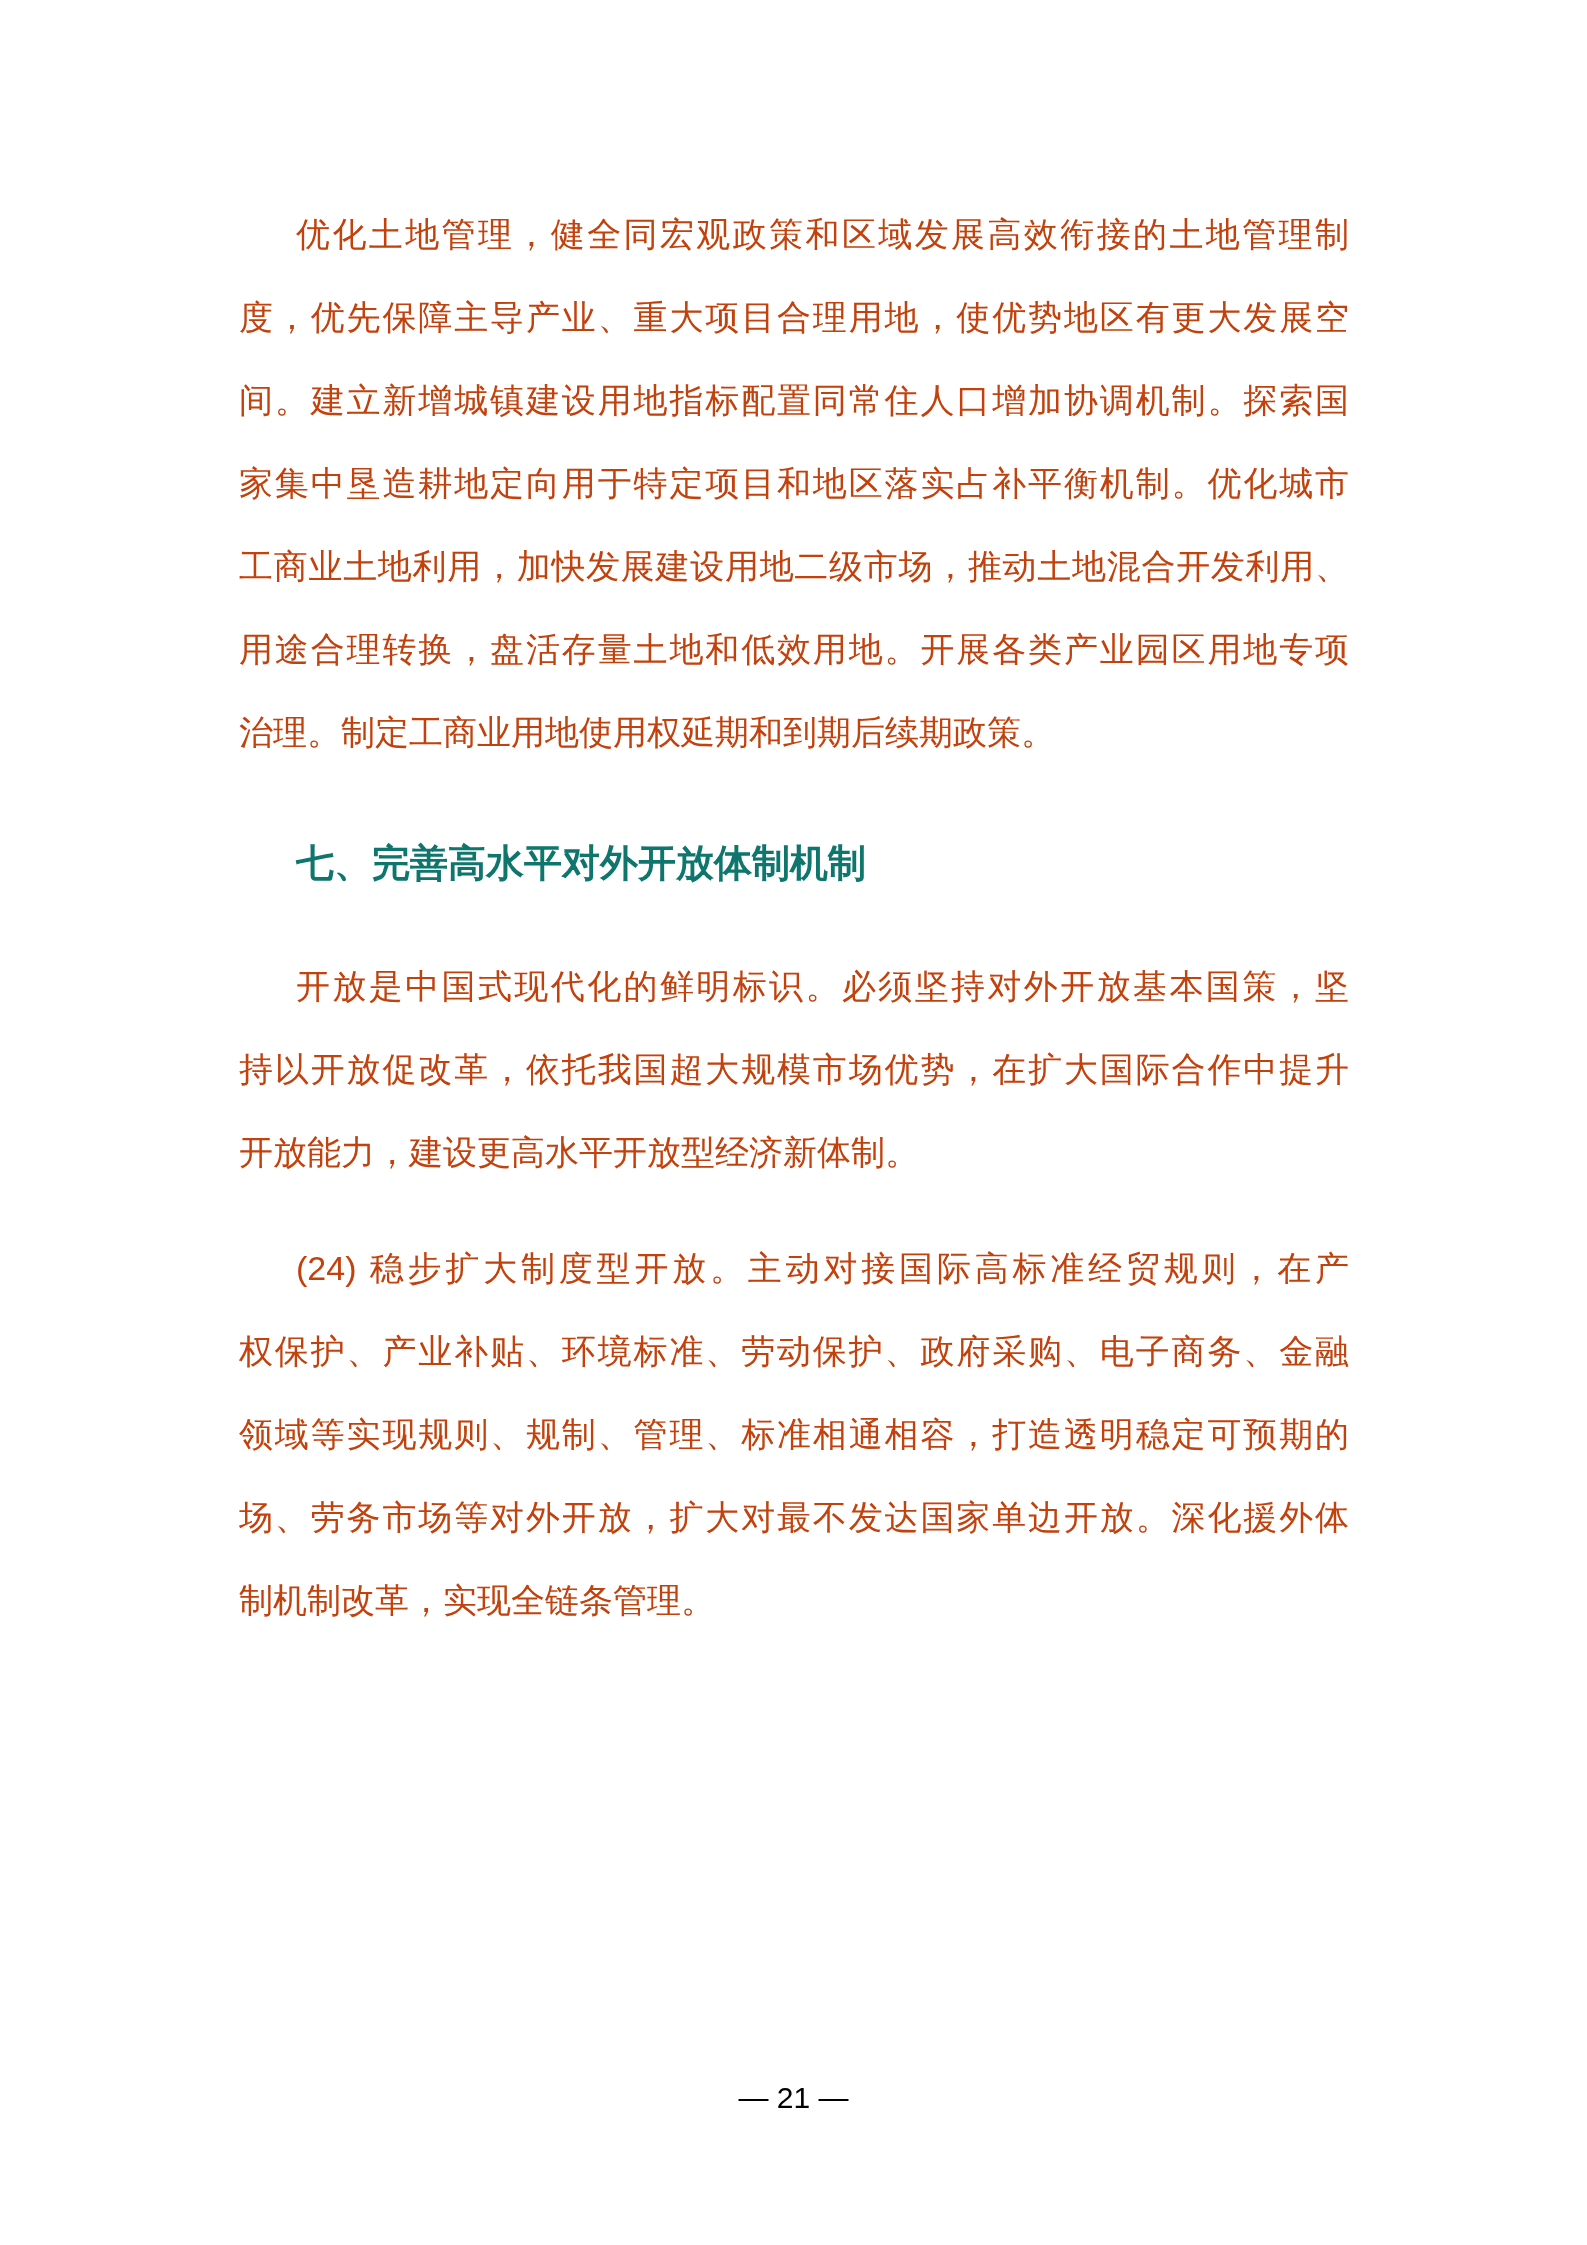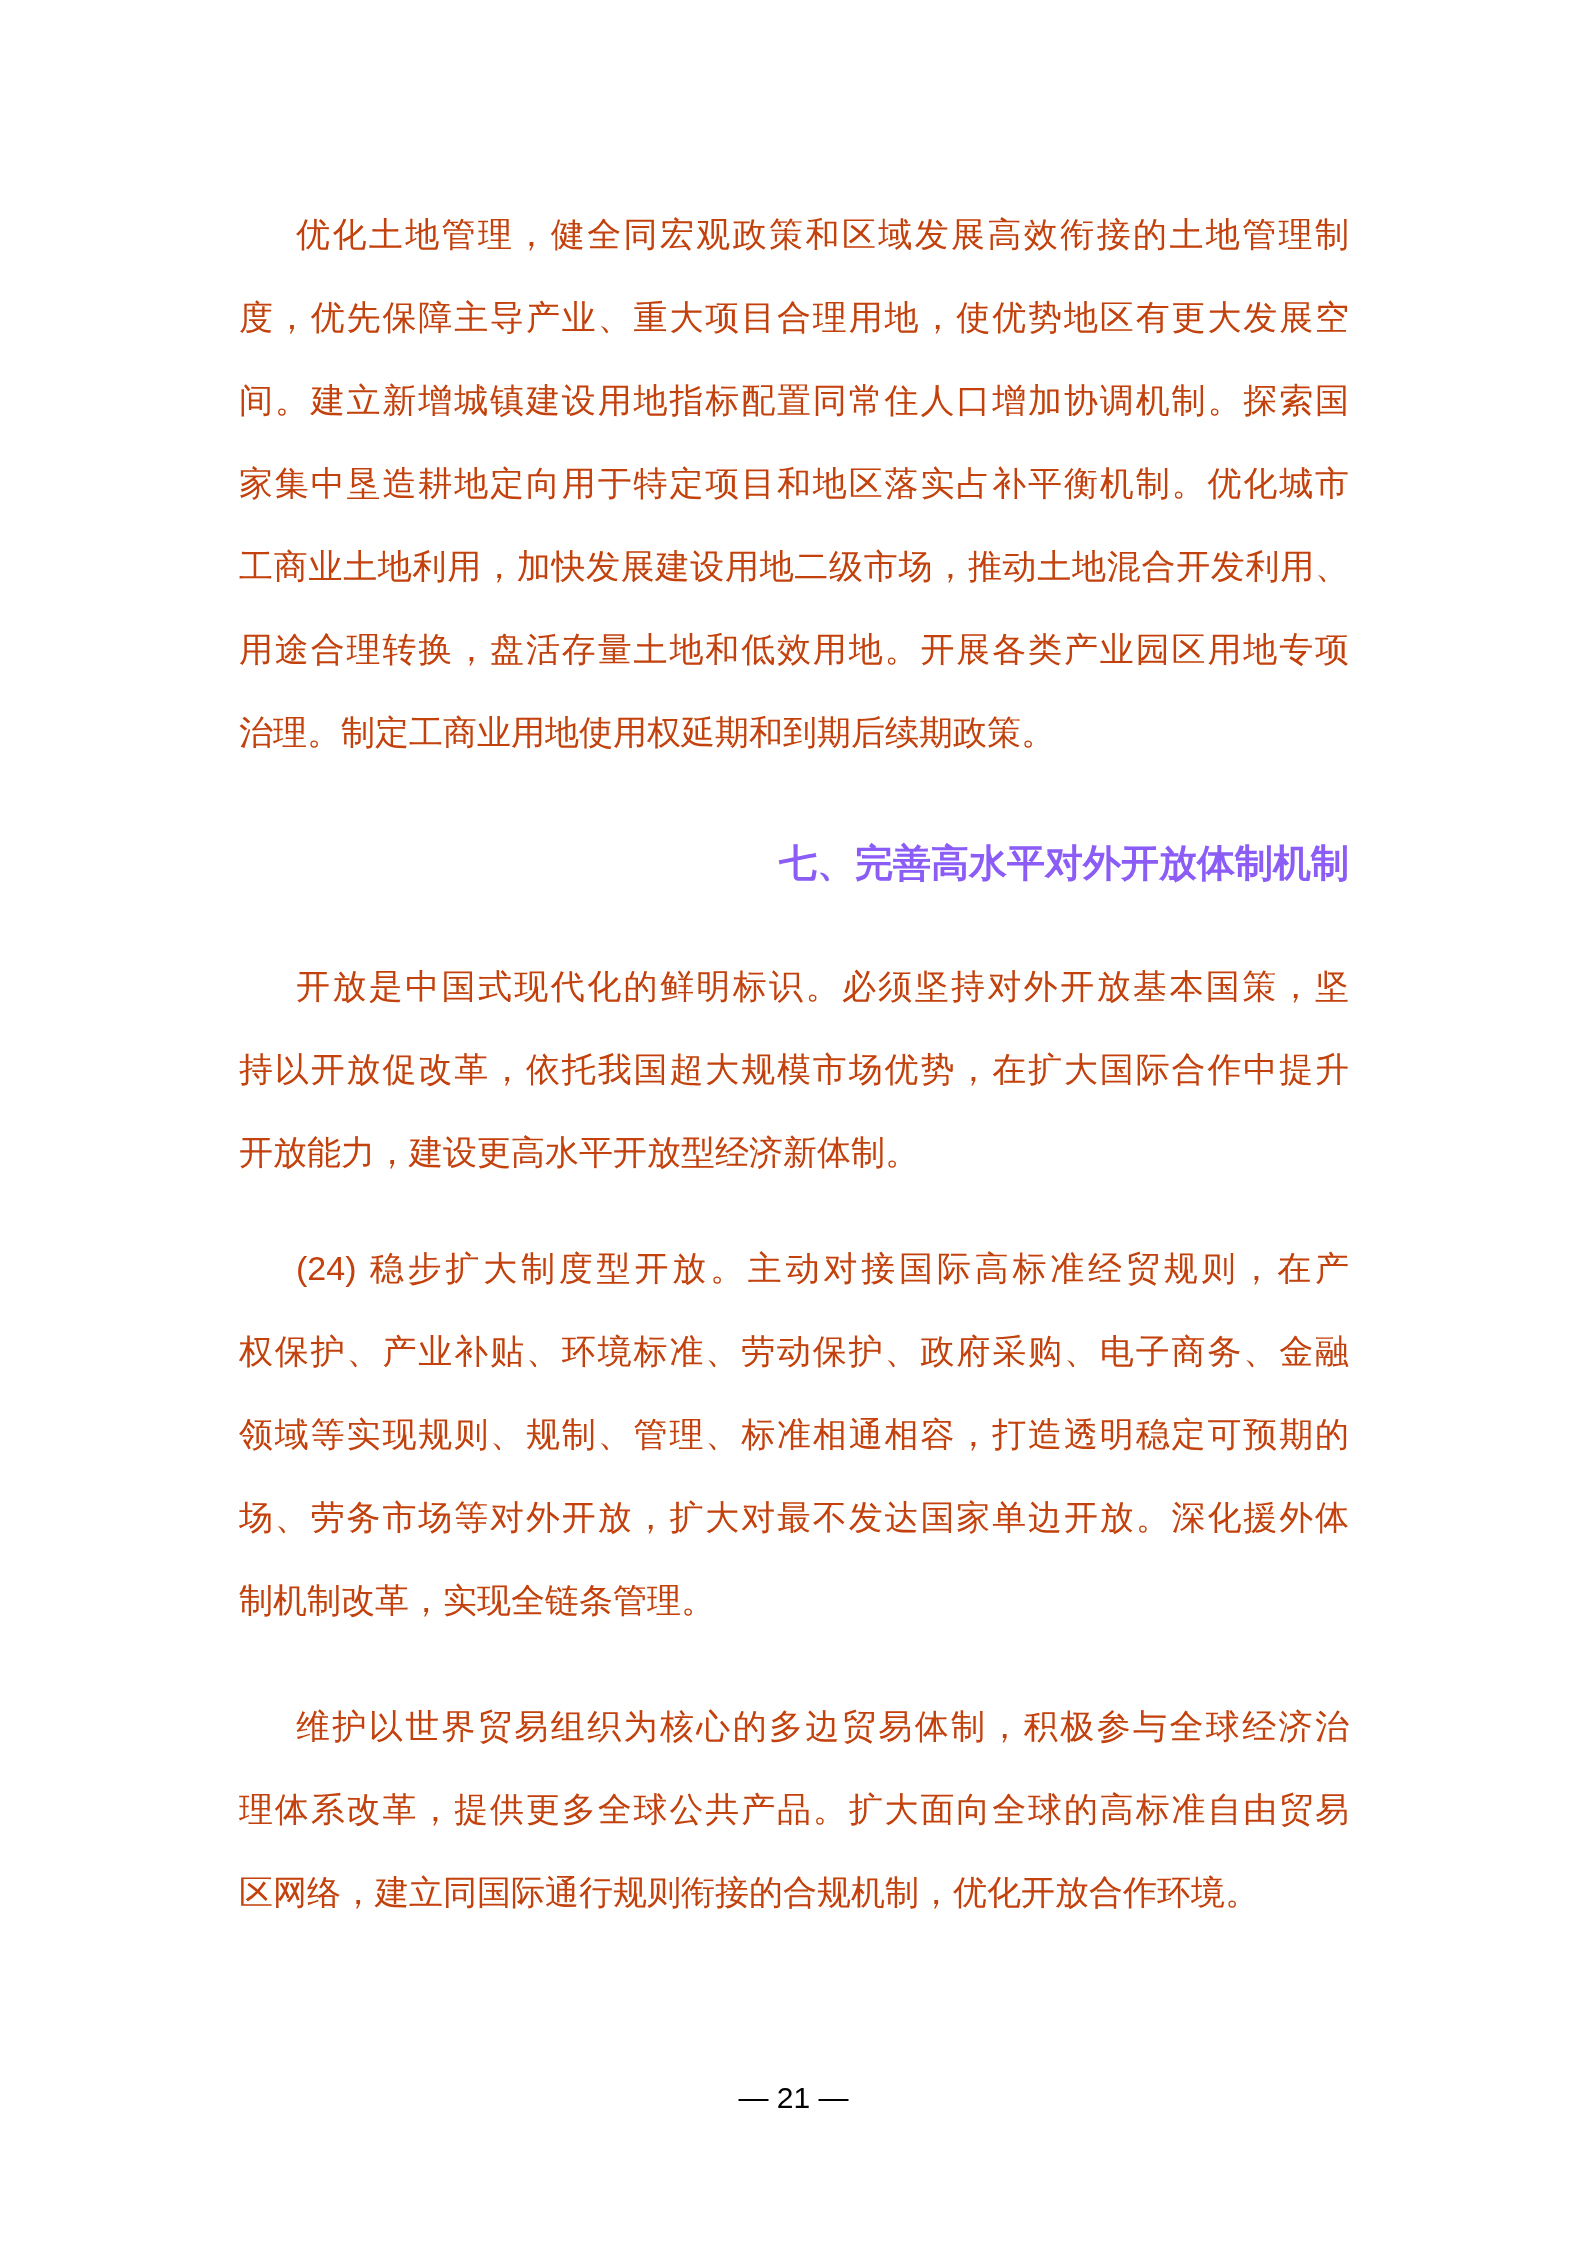--- a/index.html
+++ b/index.html
@@ -39,22 +39,22 @@
   }
   .line.last {
     text-align-last: left;
   }
   .section-heading {
     margin: 48px 0 0 0;
     padding-left: 57px;
     font-size: 38px;
     line-height: 83px;
     font-weight: bold;
-    color: #8b5cf6;
-    text-align: right;
+    color: #0f766e;
+    text-align: left;
   }
   .para.p2 { margin-top: 40px; }
   .para.p3 { margin-top: 33px; }
   .para.p4 { margin-top: 43px; }
   .page-footer {
     position: absolute;
     left: 0;
     top: 2082px;
     width: 100%;
     text-align: center;
@@ -88,22 +88,17 @@
     </div>
 
     <div class="para p3">
       <div class="line first">(24) 稳步扩大制度型开放。主动对接国际高标准经贸规则，在产</div>
       <div class="line">权保护、产业补贴、环境标准、劳动保护、政府采购、电子商务、金融</div>
       <div class="line">领域等实现规则、规制、管理、标准相通相容，打造透明稳定可预期的</div>
       <div class="line">场、劳务市场等对外开放，扩大对最不发达国家单边开放。深化援外体</div>
       <div class="line last">制机制改革，实现全链条管理。</div>
     </div>
 
-    <div class="para p4">
-      <div class="line first">维护以世界贸易组织为核心的多边贸易体制，积极参与全球经济治</div>
-      <div class="line">理体系改革，提供更多全球公共产品。扩大面向全球的高标准自由贸易</div>
-      <div class="line last">区网络，建立同国际通行规则衔接的合规机制，优化开放合作环境。</div>
-    </div>
 
   </div>
 
   <div class="page-footer">— 21 —</div>
 </div>
 
 </body></html>

